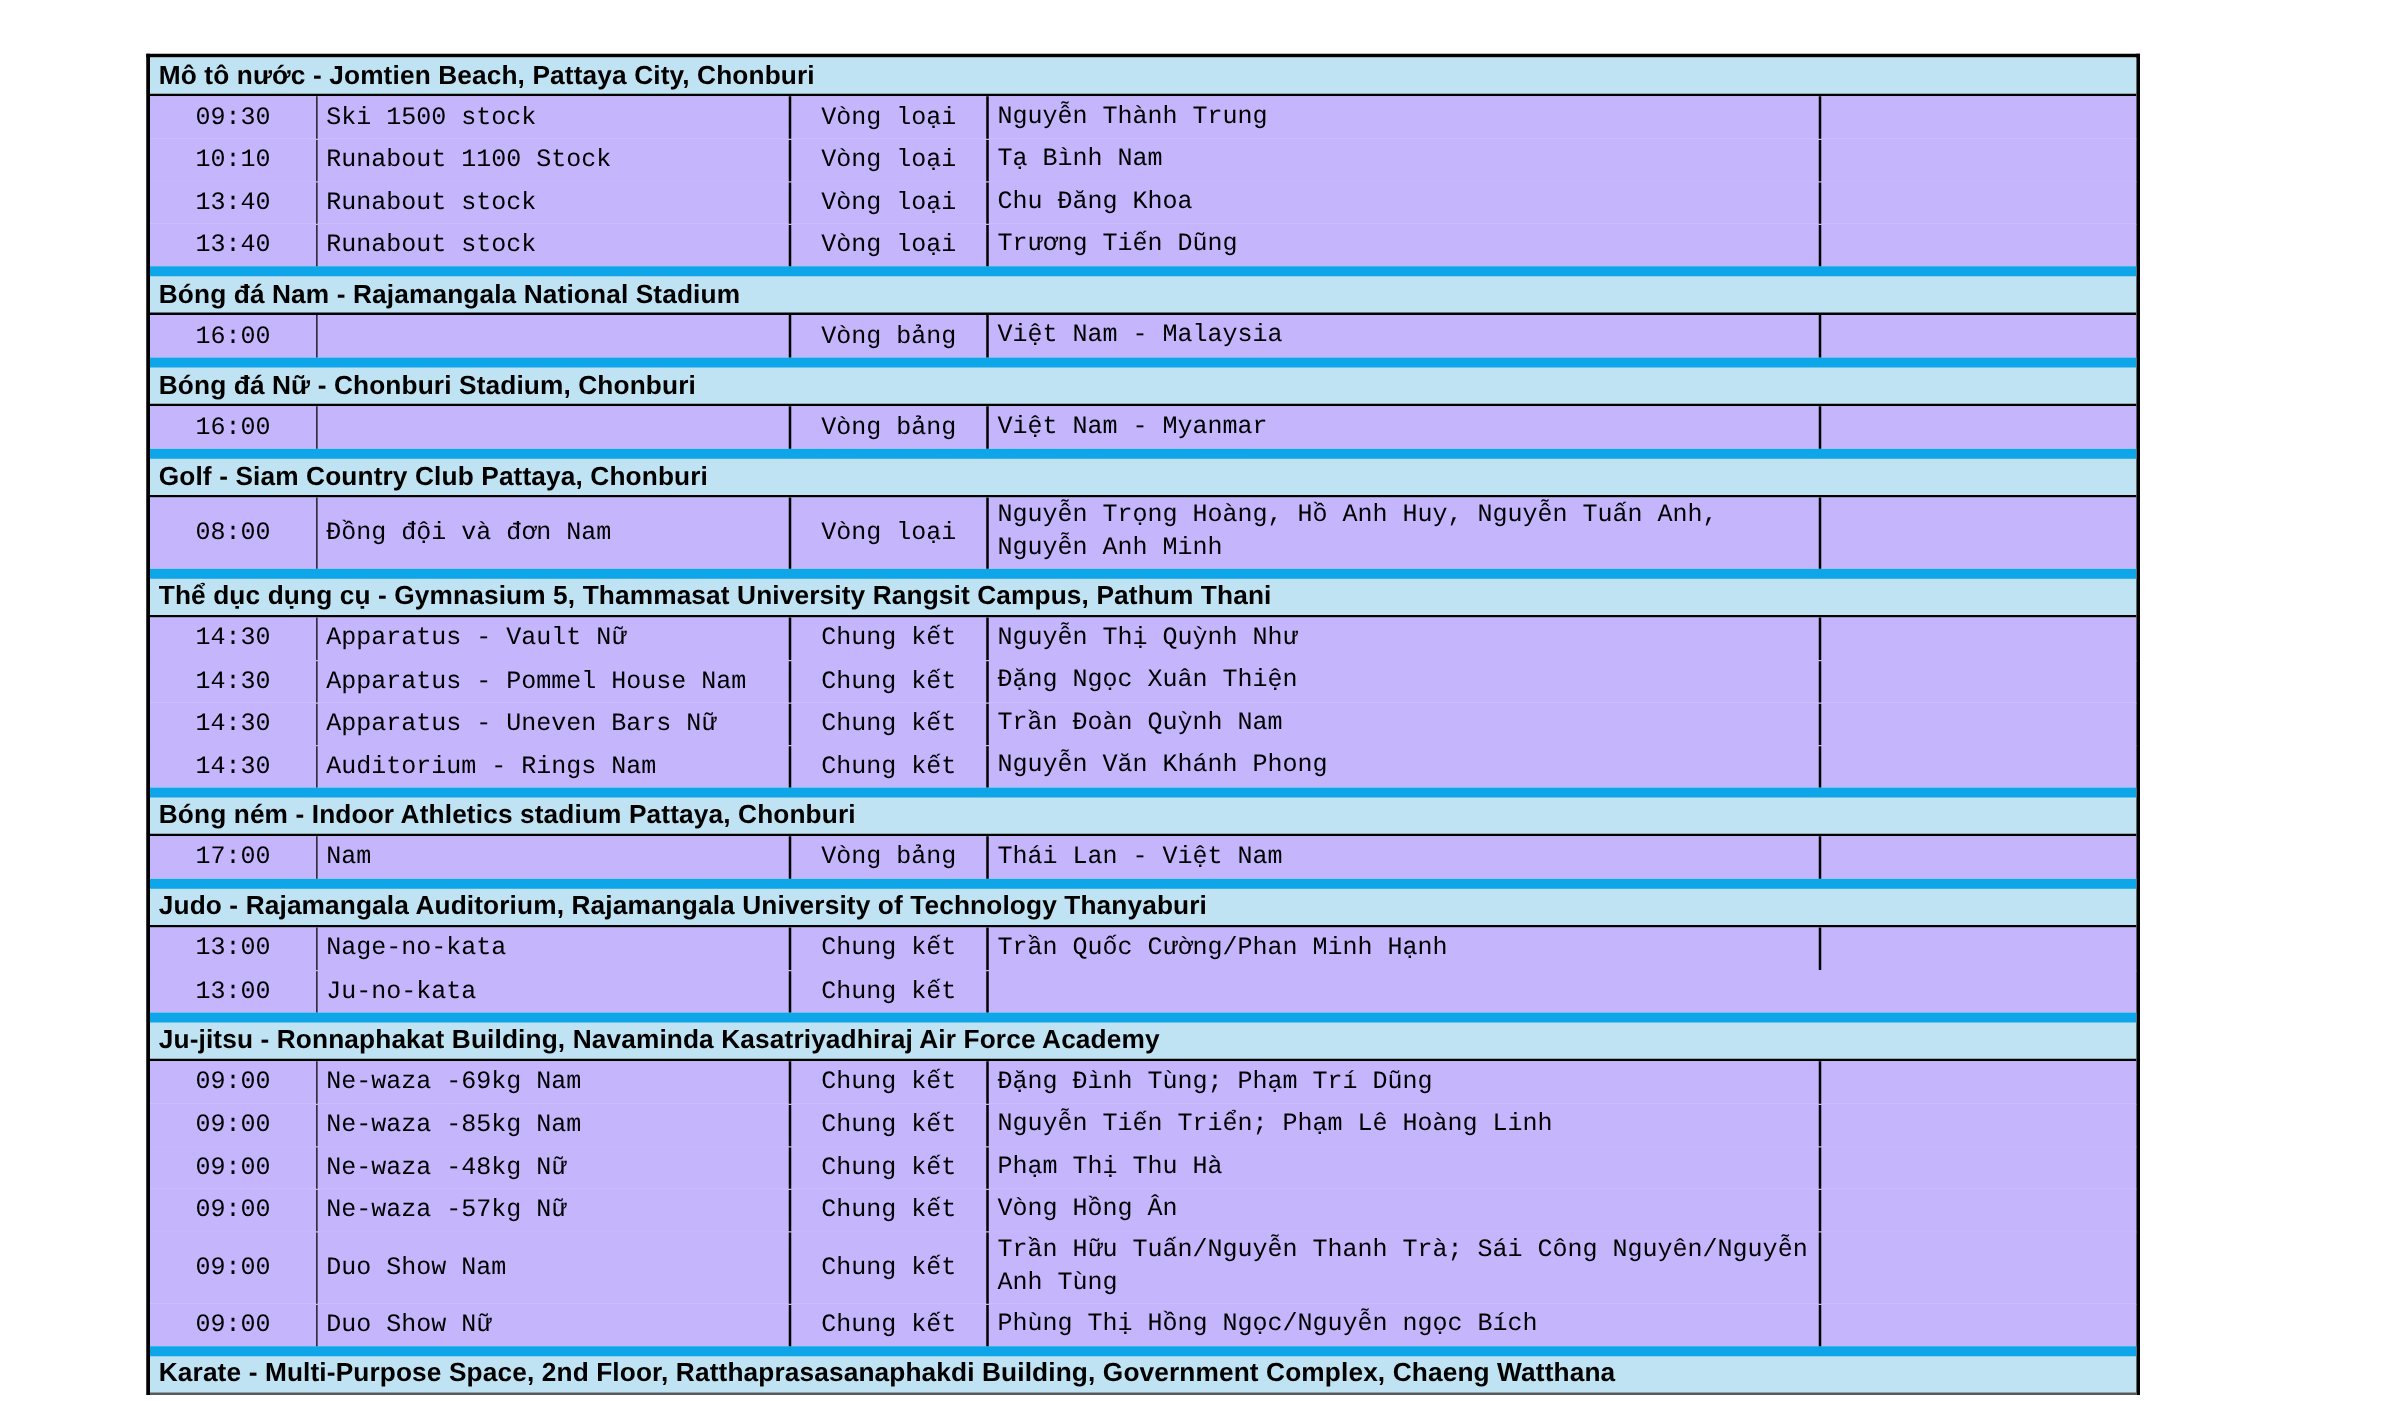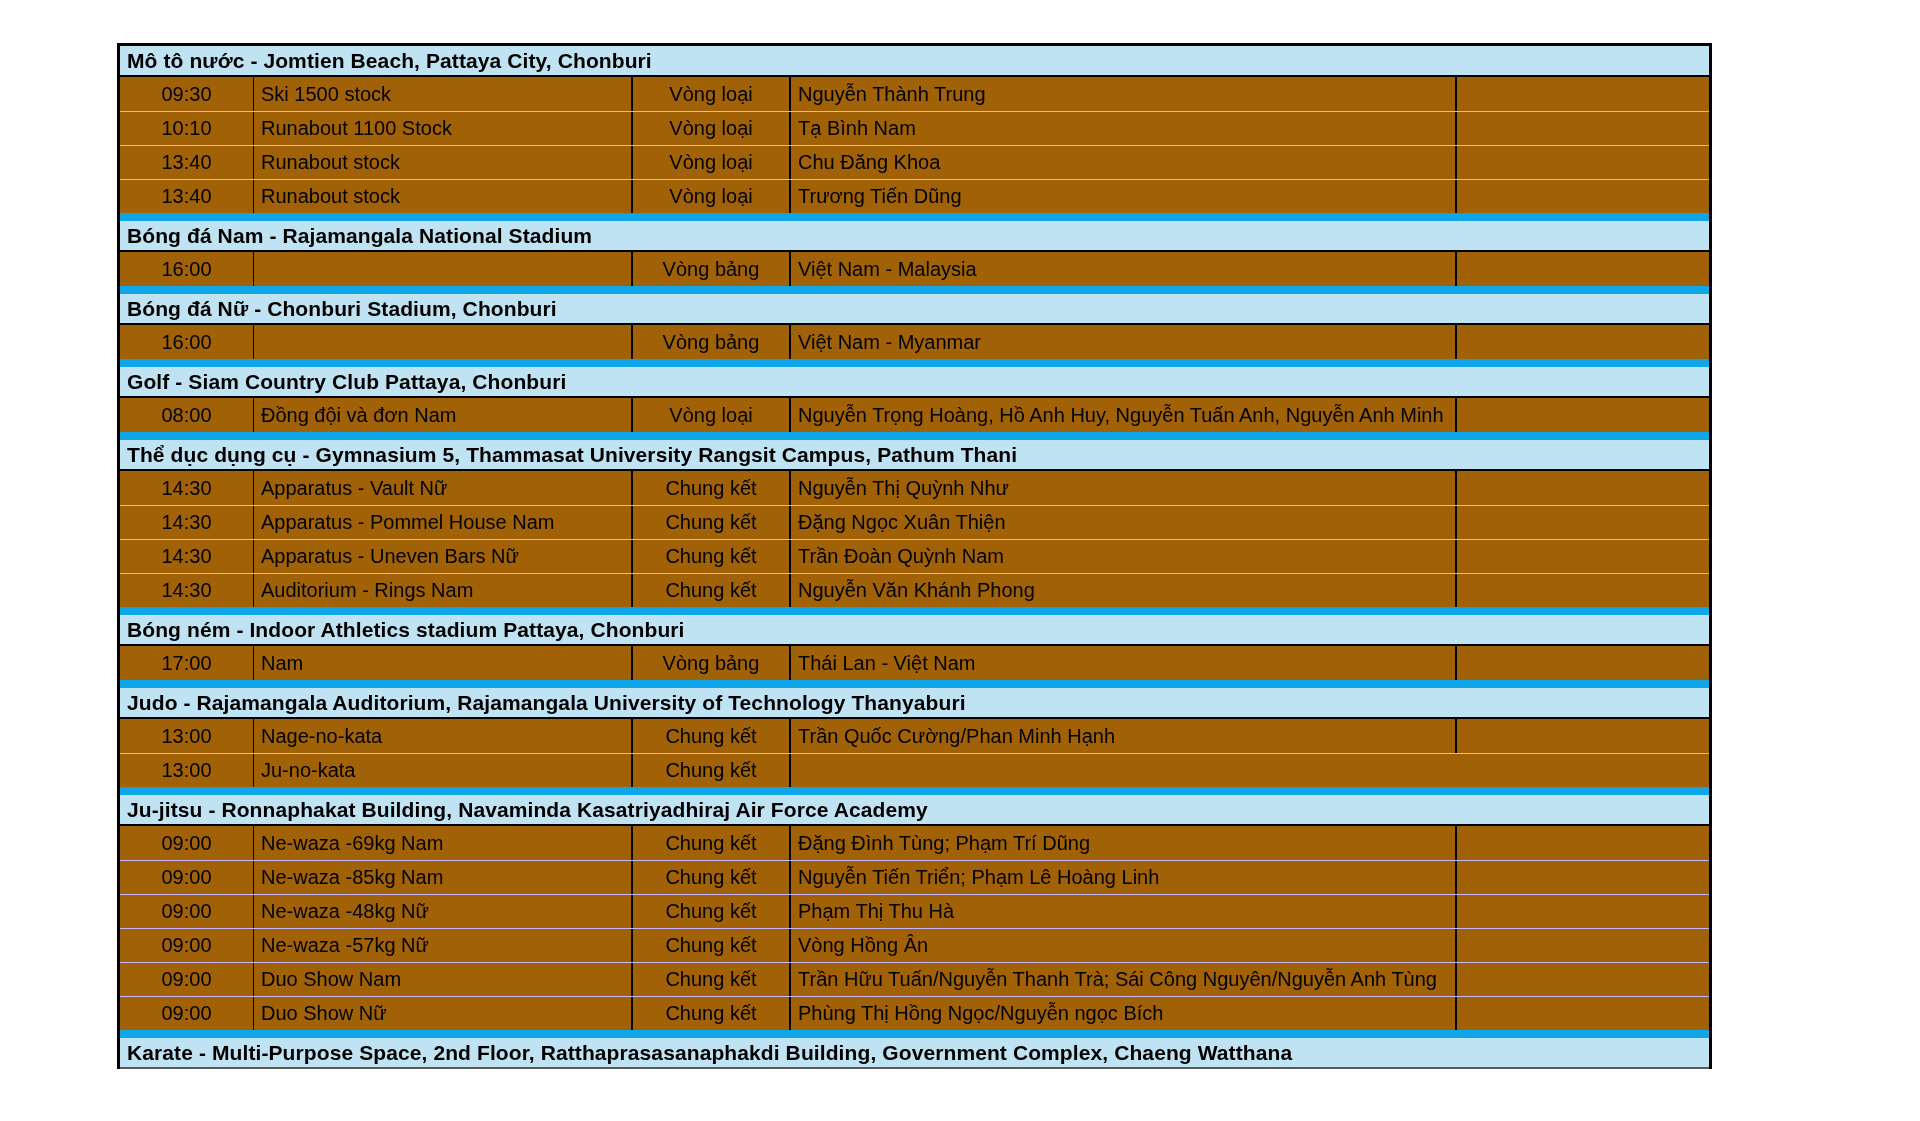--- a/index.html
+++ b/index.html
@@ -39,21 +39,22 @@
     font-weight: bold;
     letter-spacing: 0.1px;
   }
   .section-header:first-child { border-top: none; }
   .section-header:last-child { border-bottom: 2px solid #5a5a5a; }
   .row {
     display: grid;
     grid-template-columns: 134px 379px 158px 666px 1fr;
     min-height: 34px;
     box-sizing: border-box;
-    background: #a16207;
+    background: #c4b5fd;
+    font-family: Liberation Mono, monospace;
   }
   .row + .row { border-top: 1px solid #c4b5fd; }
   .cell {
     display: flex;
     align-items: center;
     font-size: 20px;
     box-sizing: border-box;
     overflow: hidden;
   }
   .col-time {

